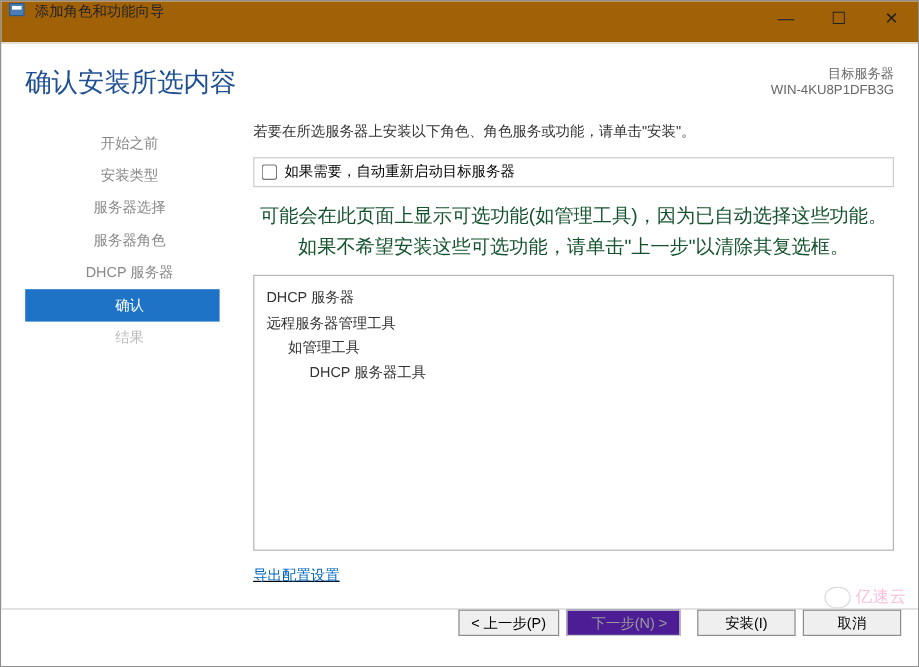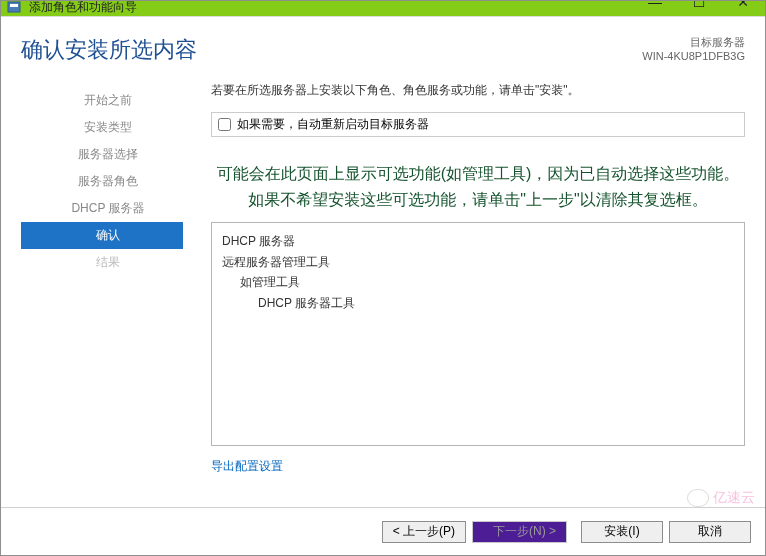--- a/index.html
+++ b/index.html
@@ -8,23 +8,23 @@
     font-size: 12px;
     background: #fff;
     width: 766px;
     height: 556px;
     position: relative;
     overflow: hidden;
     border: 1px solid #8f8f8f;
   }
   .titlebar {
     display: flex;
-    align-items: flex-end;
-    height: 16px;
-    background: #84cc16;
+    align-items: flex-start;
+    height: 35px;
+    background: #a16207;
     border-bottom: 1px solid #dcdcdc;
     padding-left: 6px;
   }
   .title-icon {
     width: 16px; height: 16px;
     display: flex; align-items: center; justify-content: center;
     margin-right: 6px;
   }
   .title-icon svg { display: block; }
   .title-text { flex: none; font-size: 12px; color: #222; }
@@ -90,21 +90,21 @@
     font-size: 12px;
     color: #333;
     margin-bottom: 12px;
     line-height: 1.6;
   }
   .check-row {
     display: flex;
     align-items: center;
     border: 1px solid #ccc;
     padding: 3px 6px;
-    margin-bottom: 24px;
+    margin-bottom: 12px;
   }
   .check-row input { margin-right: 6px; width: 13px; height: 13px; }
   .note-line {
     font-size: 16px;
     color: #14532d;
     line-height: 1.6;
     margin-bottom: 10px;
     text-align: center;
   }
   .rolebox {
@@ -115,30 +115,31 @@
     color: #333;
     line-height: 1.7;
     overflow: auto;
   }
   .rolebox .ind1 { padding-left: 18px; }
   .rolebox .ind2 { padding-left: 36px; }
   .links {
     margin-top: 10px;
     font-size: 12px;
     line-height: 1.7;
+    text-decoration: underline;
   }
   .links a { color: #0067c0; text-decoration: none; cursor: pointer; }
 
   .footer {
     position: absolute;
     left: 0; right: 0; bottom: 0;
     height: 48px;
     border-top: 1px solid #d0d0d0;
     display: flex;
-    align-items: center;
+    align-items: flex-start;
     justify-content: flex-end;
     padding-right: 14px;
     gap: 6px;
     background: #fff;
   }
   .btn {
     min-width: 82px;
     height: 22px;
     font-size: 12px;
     border: 1px solid #8d8d8d;

